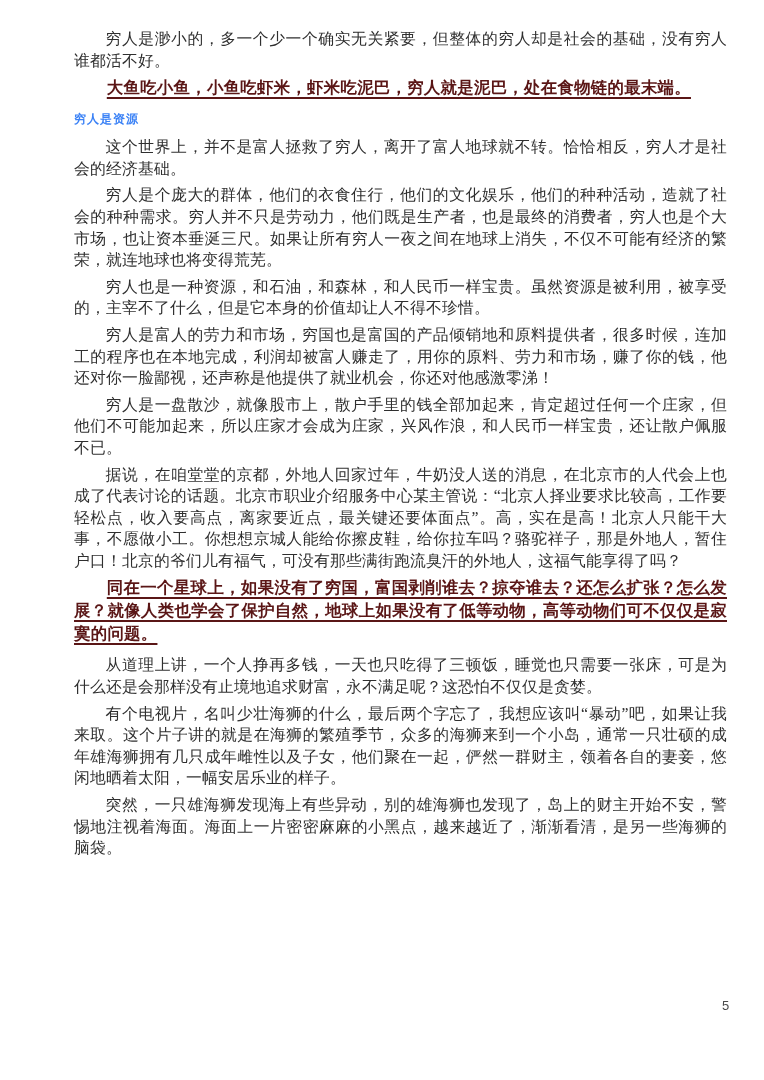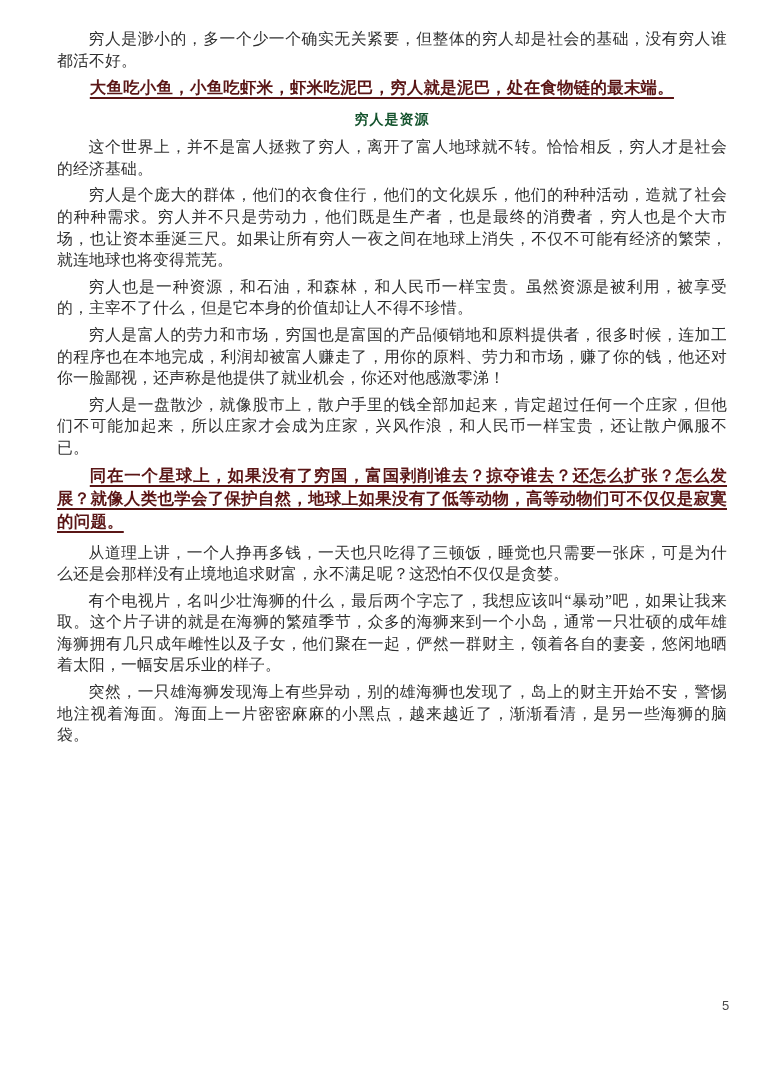--- a/index.html
+++ b/index.html
@@ -3,21 +3,21 @@
 <meta charset="utf-8">
 <style>
   html,body{margin:0;padding:0;background:#888;}
   .page{
     position:relative;
     width:764px;height:1080px;
     margin:0 auto;
     background:#ffffff;
     overflow:hidden;
     box-sizing:border-box;
-    padding:28px 37px 0 57px;
+    padding:28px 37px 0 74px;
     font-family:"Liberation Serif","DejaVu Serif",serif;
     color:#2f2f2f;
   }
   .para{
     margin:0 0 5px 0;
     font-size:15.8px;
     line-height:21.6px;
     text-align:justify;
     text-indent:2em;
     letter-spacing:0.2px;
@@ -31,26 +31,26 @@
     color:var(--emphasis,#5a1616);
     text-align:justify;
     text-indent:2em;
     text-decoration:underline;
     text-decoration-thickness:2px;
     text-underline-offset:4px;
     letter-spacing:0.3px;
   }
   .heading{
     margin:3px 0 6px 0;
-    font-size:14px;
+    font-size:12px;
     line-height:22px;
     font-weight:bold;
     font-family:"Liberation Sans","DejaVu Sans",sans-serif;
-    color:#14532d;
-    text-align:center;
+    color:#3b82f6;
+    text-align:left;
     letter-spacing:1px;
   }
   .page-number{
     position:absolute;
     left:722px;
     top:998px;
     font-size:13px;
     color:#4a4a4a;
     font-family:"Liberation Sans","DejaVu Sans",sans-serif;
   }
@@ -60,19 +60,20 @@
 
 <div class="page">
   <p class="para">穷人是渺小的，多一个少一个确实无关紧要，但整体的穷人却是社会的基础，没有穷人谁都活不好。</p>
   <p class="emphasis">大鱼吃小鱼，小鱼吃虾米，虾米吃泥巴，穷人就是泥巴，处在食物链的最末端。</p>
   <h2 class="heading">穷人是资源</h2>
   <p class="para">这个世界上，并不是富人拯救了穷人，离开了富人地球就不转。恰恰相反，穷人才是社会的经济基础。</p>
   <p class="para">穷人是个庞大的群体，他们的衣食住行，他们的文化娱乐，他们的种种活动，造就了社会的种种需求。穷人并不只是劳动力，他们既是生产者，也是最终的消费者，穷人也是个大市场，也让资本垂涎三尺。如果让所有穷人一夜之间在地球上消失，不仅不可能有经济的繁荣，就连地球也将变得荒芜。</p>
   <p class="para">穷人也是一种资源，和石油，和森林，和人民币一样宝贵。虽然资源是被利用，被享受的，主宰不了什么，但是它本身的价值却让人不得不珍惜。</p>
   <p class="para">穷人是富人的劳力和市场，穷国也是富国的产品倾销地和原料提供者，很多时候，连加工的程序也在本地完成，利润却被富人赚走了，用你的原料、劳力和市场，赚了你的钱，他还对你一脸鄙视，还声称是他提供了就业机会，你还对他感激零涕！</p>
   <p class="para">穷人是一盘散沙，就像股市上，散户手里的钱全部加起来，肯定超过任何一个庄家，但他们不可能加起来，所以庄家才会成为庄家，兴风作浪，和人民币一样宝贵，还让散户佩服不已。</p>
+  <p class="para">据说，在咱堂堂的京都，外地人回家过年，牛奶没人送的消息，在北京市的人代会上也成了代表讨论的话题。北京市职业介绍服务中心某主管说：“北京人择业要求比较高，工作要轻松点，收入要高点，离家要近点，最关键还要体面点”。高，实在是高！北京人只能干大事，不愿做小工。你想想京城人能给你擦皮鞋，给你拉车吗？骆驼祥子，那是外地人，暂住户口！北京的爷们儿有福气，可没有那些满街跑流臭汗的外地人，这福气能享得了吗？</p>
   <p class="emphasis">同在一个星球上，如果没有了穷国，富国剥削谁去？掠夺谁去？还怎么扩张？怎么发展？就像人类也学会了保护自然，地球上如果没有了低等动物，高等动物们可不仅仅是寂寞的问题。</p>
   <p class="para">从道理上讲，一个人挣再多钱，一天也只吃得了三顿饭，睡觉也只需要一张床，可是为什么还是会那样没有止境地追求财富，永不满足呢？这恐怕不仅仅是贪婪。</p>
   <p class="para">有个电视片，名叫少壮海狮的什么，最后两个字忘了，我想应该叫“暴动”吧，如果让我来取。这个片子讲的就是在海狮的繁殖季节，众多的海狮来到一个小岛，通常一只壮硕的成年雄海狮拥有几只成年雌性以及子女，他们聚在一起，俨然一群财主，领着各自的妻妾，悠闲地晒着太阳，一幅安居乐业的样子。</p>
   <p class="para">突然，一只雄海狮发现海上有些异动，别的雄海狮也发现了，岛上的财主开始不安，警惕地注视着海面。海面上一片密密麻麻的小黑点，越来越近了，渐渐看清，是另一些海狮的脑袋。</p>
 
   <div class="page-number">5</div>
 </div>
 
 </body></html>

